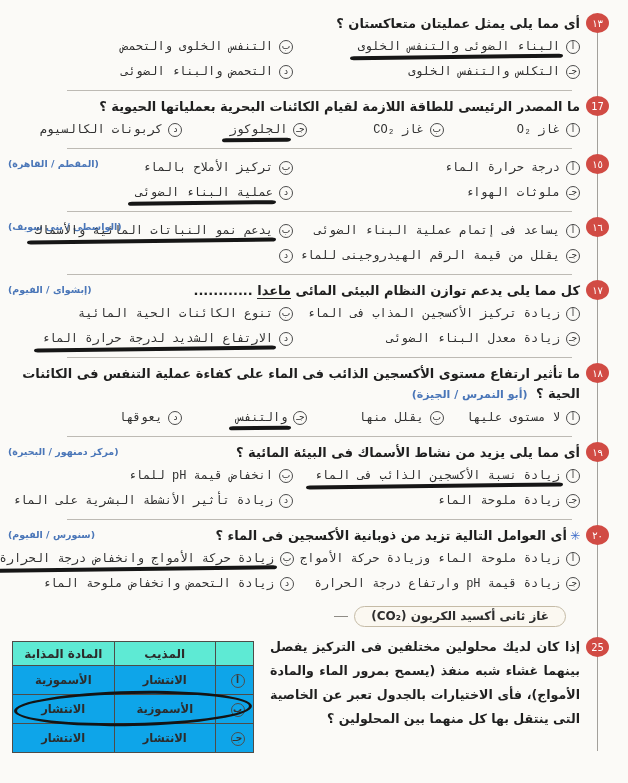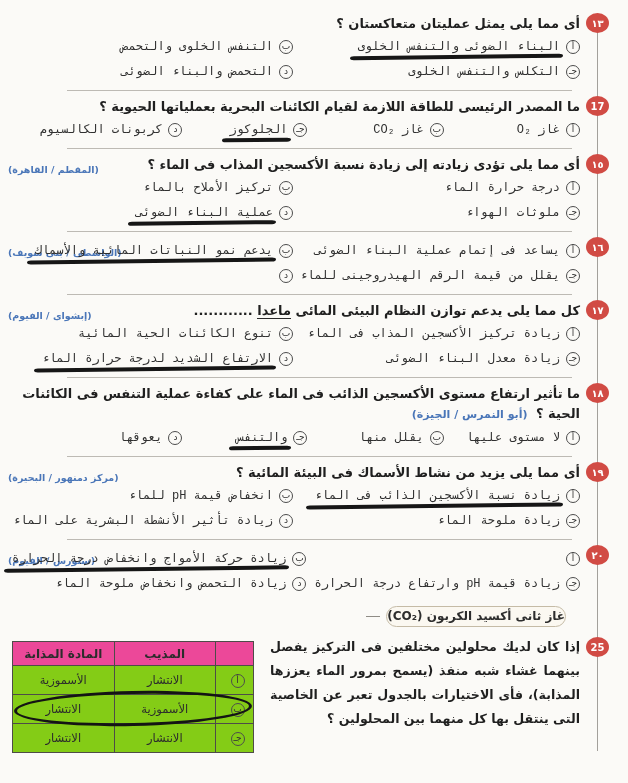--- a/index.html
+++ b/index.html
@@ -10,24 +10,24 @@
     background:#fbfaf7; overflow:hidden; direction:rtl; color:#242424;
   }
   .spine { position:absolute; right:30px; top:22px; bottom:32px; width:1.5px; background:#a3a09b; }
   .content { position:absolute; inset:0; padding:8px 48px 0 12px; }
 
   .question { position:relative; }
   .badge {
     position:absolute; right:-29px; top:-1px; width:23px; height:20px;
     background:#d14b44; border-radius:50%; color:#fff;
     display:flex; align-items:center; justify-content:center;
-    font-size:10px; font-weight:bold; z-index:2;
+    font-size:10px; font-weight:normal; z-index:2;
   }
   .q-line { font-size:13px; font-weight:bold; line-height:20px; color:#1f1f1f; }
-  .tag { position:absolute; left:-4px; top:9px; font-size:9.5px; font-weight:bold; color:#4a76b8; white-space:nowrap; }
+  .tag { position:absolute; left:-4px; top:3px; font-size:9.5px; font-weight:bold; color:#4a76b8; white-space:nowrap; }
   .tag-inline { font-size:11px; font-weight:bold; color:#4a76b8; margin-right:4px; }
   .star { color:#3d6cc9; font-size:12px; margin-left:3px; }
   .em-word { border-bottom:1.5px solid #2a2a2a; }
 
   .opts2 { display:grid; grid-template-columns:1fr 1fr; column-gap:6px; }
   .opts4 { display:grid; grid-template-columns:24% 24% 22% 30%; }
   .opt { display:flex; align-items:center; height:25px; font-size:12px; color:#303030; font-weight:500; white-space:nowrap; }
   .letter {
     flex:0 0 auto; width:14px; height:14px; margin-left:6px;
     border:1.2px solid #4c4c4c; border-radius:50%;
@@ -37,33 +37,33 @@
   .opt-text { position:relative;font-family:Liberation Mono, monospace; }
   .opt.sel .opt-text::after {
     content:""; position:absolute; right:-3px; left:-8px; bottom:-4px; height:3.5px;
     background:#161616; border-radius:4px/2px; transform:rotate(-0.7deg);
   }
   .divider { height:1px; background:#bdbab4; width:505px; margin:6px 8px 6px auto; margin-left:22px; }
 
   .pill-row { display:flex; align-items:center; margin:10px 14px 0 0; }
   .pill {
     border:1.2px solid #c5bba6; border-radius:12px; background:#fbf8f1;
-    padding:2px 0 3px; font-size:12px; font-weight:bold; color:#2d2d2d;
+    padding:2px 16px 3px; font-size:12px; font-weight:bold; color:#2d2d2d;
   }
   .pill-dash { width:14px; height:1.5px; background:#8f8c86; margin-right:6px; }
 
   .bottom { display:flex; margin-top:8px; }
   .q21 { position:relative; flex:1 1 auto; padding-left:14px; }
   .q21-text { font-size:12.6px; font-weight:bold; line-height:24px; text-align:justify; color:#1f1f1f; }
 
   .tbl-wrap { position:relative; flex:0 0 242px; margin-top:6px; margin-right:2px; }
   table.tbl { border-collapse:collapse; width:100%; font-size:11.5px; table-layout:fixed; }
   .tbl th, .tbl td { border:1.3px solid #4e4c48; text-align:center; color:#2c2c2c; }
-  .tbl th { background:#ec4899; font-weight:bold; height:24px; font-size:12px; }
-  .tbl td { height:29px; font-weight:400; background:#84cc16; }
+  .tbl th { background:#5eead4; font-weight:bold; height:24px; font-size:12px; }
+  .tbl td { height:29px; font-weight:700; background:#0ea5e9; }
   .col-letter { width:38px; }
   .hand-circle {
     position:absolute; top:50px; left:2px; width:238px; height:35px;
     border:3.5px solid #141414; border-radius:50%; transform:rotate(-1.2deg);
     pointer-events:none; z-index:3;
   }
 </style>
 </head>
 <body>
 
@@ -121,21 +121,20 @@
           </div>
       </div>
       <div class="divider"></div>
     </div>
 
     <div class="question">
       <div class="badge">
           <span>١٥</span>
         </div>
       <span class="tag">(المقطم / القاهرة)</span>
-      <div class="q-line">أى مما يلى تؤدى زيادته إلى زيادة نسبة الأكسجين المذاب فى الماء ؟</div>
       <div class="opts2">
         <div class="opt">
             <span class="letter">أ</span>
             <span class="opt-text">درجة حرارة الماء</span>
           </div>
         <div class="opt">
             <span class="letter">ب</span>
             <span class="opt-text">تركيز الأملاح بالماء</span>
           </div>
         <div class="opt">
@@ -253,23 +252,25 @@
           </div>
       </div>
       <div class="divider"></div>
     </div>
 
     <div class="question">
       <div class="badge">
           <span>٢٠</span>
         </div>
       <span class="tag">(سنورس / الفيوم)</span>
-      <div class="opts2">
-        <div class="opt">
-            <span class="letter">أ</span>
+      <div class="q-line"><span class="star">✳</span><span>أى العوامل التالية تزيد من ذوبانية الأكسجين فى الماء ؟</span></div>
+      <div class="opts2">
+        <div class="opt">
+            <span class="letter">أ</span>
+            <span class="opt-text">زيادة ملوحة الماء وزيادة حركة الأمواج</span>
           </div>
         <div class="opt sel">
             <span class="letter">ب</span>
             <span class="opt-text">زيادة حركة الأمواج وانخفاض درجة الحرارة</span>
           </div>
         <div class="opt">
             <span class="letter">جـ</span>
             <span class="opt-text">زيادة قيمة pH وارتفاع درجة الحرارة</span>
           </div>
         <div class="opt">
@@ -282,21 +283,21 @@
     <div class="pill-row">
       <div class="pill">غاز ثانى أكسيد الكربون (CO₂)</div>
       <div class="pill-dash"></div>
     </div>
 
     <div class="bottom">
       <div class="q21 question">
         <div class="badge" style="top:2px;">
             <span>25</span>
           </div>
-        <div class="q21-text">إذا كان لديك محلولين مختلفين فى التركيز يفصل بينهما غشاء شبه منفذ (يسمح بمرور الماء يعززها المذابة)، فأى الاختيارات بالجدول تعبر عن الخاصية التى ينتقل بها كل منهما بين المحلولين ؟</div>
+        <div class="q21-text">إذا كان لديك محلولين مختلفين فى التركيز يفصل بينهما غشاء شبه منفذ (يسمح بمرور الماء والمادة الأمواج)، فأى الاختيارات بالجدول تعبر عن الخاصية التى ينتقل بها كل منهما بين المحلولين ؟</div>
       </div>
       <div class="tbl-wrap">
         <table class="tbl">
           <thead>
             <tr>
               <th class="col-letter"></th>
               <th>المذيب</th>
               <th>المادة المذابة</th>
             </tr>
           </thead>

